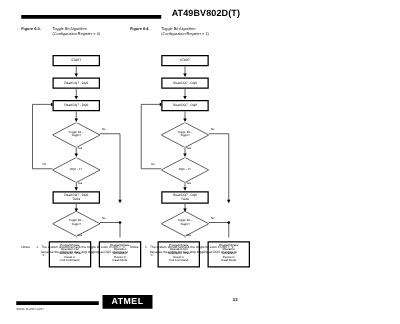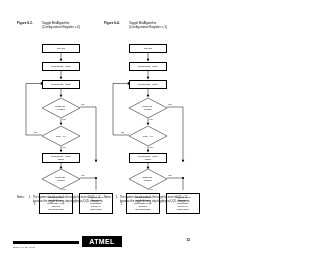--- a/index.html
+++ b/index.html
@@ -102,20 +102,24 @@
   }
   .page-num{
     position:absolute;right:10px;top:238px;font-size:3.4px;font-weight:bold;color:#000;
   }
 </style>
 </head>
 <body>
 
 <div class="page">
 
+  <div class="header">
+    <div class="header-rule"></div>
+    <div class="header-title">AT49BV802D(T)</div>
+  </div>
 
   <div class="col col-left">
 
     <div class="fig-caption">
       <span class="fig-num">Figure 6-3.</span>
       <span class="fig-text">Toggle Bit Algorithm
 (Configuration Register = 0)</span>
     </div>
 
     <div class="flow">

